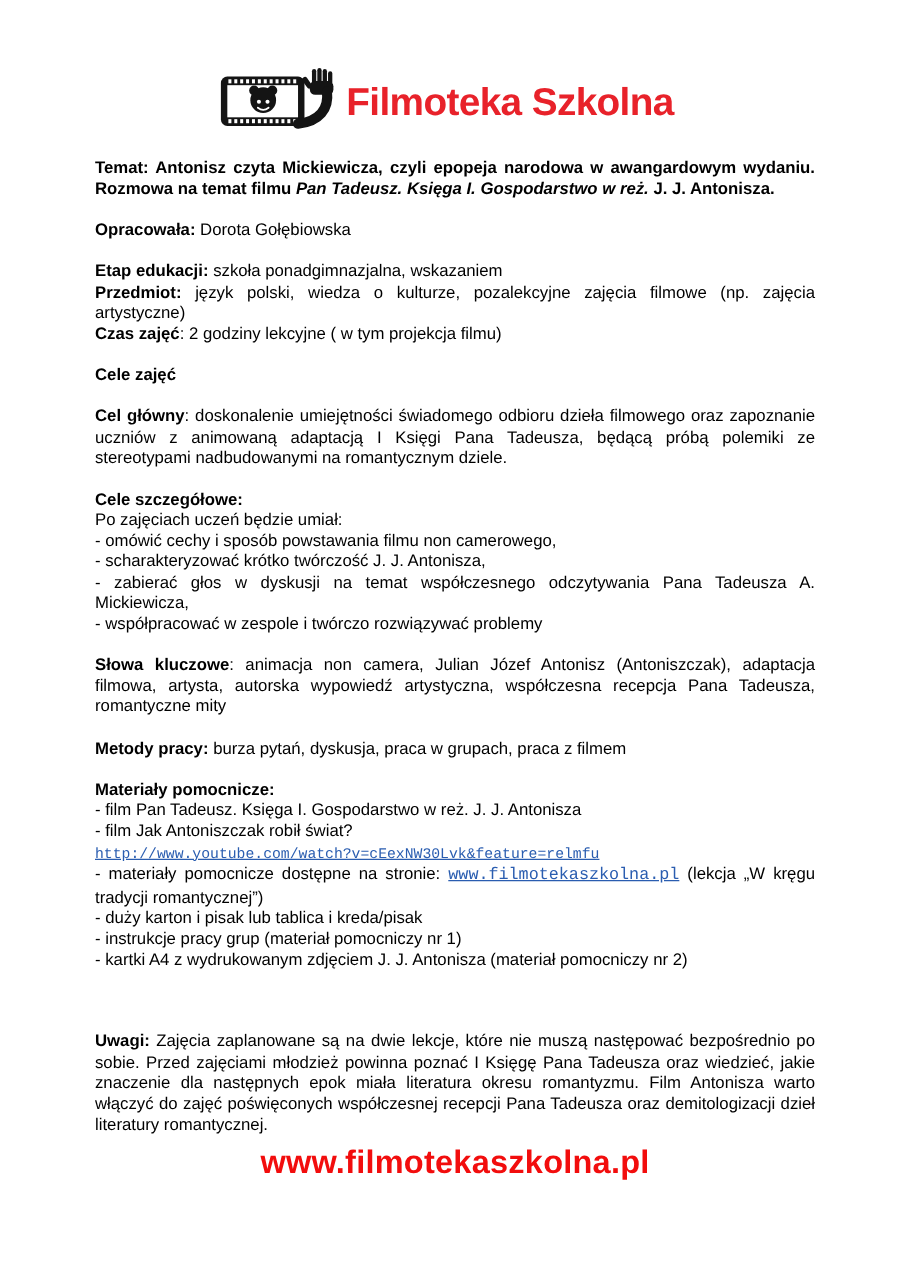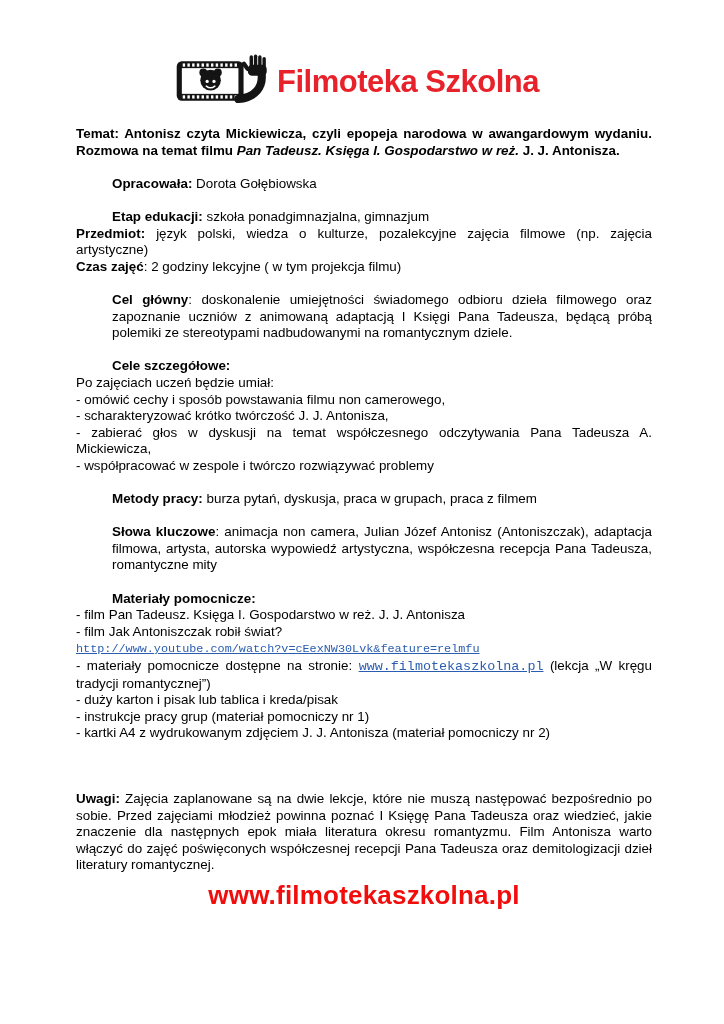--- a/index.html
+++ b/index.html
@@ -6,21 +6,21 @@
   .page{
     width:724px;height:1024px;box-sizing:border-box;
     padding:52px 72px 0 76px;background:#fff;overflow:hidden;
     font-family:"Liberation Sans","DejaVu Sans",sans-serif;
     font-size:13.4px;line-height:16.6px;color:#000;
   }
   .logo-row{display:flex;align-items:center;justify-content:center;gap:6px;margin:0 0 16px -14px;}
   .logo-icon{width:96px;height:58px;flex:0 0 auto;}
   .brand{font-weight:bold;font-size:31px;line-height:1;color:#e8222a;letter-spacing:-0.5px;white-space:nowrap;}
   .para{margin:0;}
-  .gap{margin-top:16.6px;margin-left:36px;}
+  .gap{margin-top:16.6px;}
   .gap2{margin-top:49px;}
   .justify{text-align:justify;}
   .b{font-weight:bold;}
   .i{}
   .bi{font-weight:bold;font-style:italic;}
   a.link{color:#2a5db0;text-decoration:underline;cursor:pointer;font-family:Liberation Mono, monospace;}
   .linkline{font-size:11.8px;line-height:16.6px;}
   .footer{
     text-align:center;font-weight:bold;font-size:26px;letter-spacing:0.2px;
     color:#f20d0d;margin-top:13px;
@@ -83,32 +83,33 @@
         <rect x="85" y="12" width="22" height="13" rx="5"></rect>
         <path d="M101,22 C103,38 94,50 74,52" stroke="#141414" stroke-width="9.5" fill="none" stroke-linecap="round"></path>
       </g>
     </svg>
     <div class="brand">Filmoteka Szkolna</div>
   </div>
 
   <div>
       <p class="para justify"><span class="b">Temat: Antonisz czyta Mickiewicza, czyli epopeja narodowa w awangardowym wydaniu. Rozmowa na temat filmu </span><span class="bi">Pan Tadeusz. Księga I. Gospodarstwo w reż.</span><span class="b"> J. J. Antonisza.</span></p>
       <p class="para gap"><span class="b">Opracowała: </span><span>Dorota Gołębiowska</span></p>
-      <p class="para gap"><span class="b">Etap edukacji: </span><span>szkoła ponadgimnazjalna, gimnazjum</span></p>
+      <p class="para gap"><span class="b">Etap edukacji: </span><span>szkoła ponadgimnazjalna, wskazaniem</span></p>
       <p class="para justify"><span class="b">Przedmiot: </span><span>język polski, wiedza o kulturze, pozalekcyjne zajęcia filmowe (np. zajęcia artystyczne)</span></p>
       <p class="para"><span class="b">Czas zajęć</span><span>: 2 godziny lekcyjne ( w tym projekcja filmu)</span></p>
+      <p class="para gap"><span class="b">Cele zajęć</span></p>
       <p class="para gap justify"><span class="b">Cel główny</span><span>: doskonalenie umiejętności świadomego odbioru dzieła filmowego oraz zapoznanie uczniów z animowaną adaptacją </span><span class="i">I Księgi Pana Tadeusza</span><span>, będącą próbą polemiki ze stereotypami nadbudowanymi na romantycznym dziele.</span></p>
       <p class="para gap"><span class="b">Cele szczegółowe:</span></p>
       <p class="para"><span>Po zajęciach uczeń będzie umiał:</span></p>
       <p class="para"><span>- omówić cechy i sposób powstawania filmu non camerowego,</span></p>
       <p class="para"><span>- scharakteryzować krótko twórczość J. J. Antonisza,</span></p>
       <p class="para justify"><span>- zabierać głos w dyskusji na temat współczesnego odczytywania Pana Tadeusza A. Mickiewicza,</span></p>
       <p class="para"><span>- współpracować w zespole i twórczo rozwiązywać problemy</span></p>
+      <p class="para gap justify"><span class="b">Słowa kluczowe</span><span>: animacja non camera, Julian Józef Antonisz (Antoniszczak), adaptacja filmowa, artysta, autorska wypowiedź artystyczna, współczesna recepcja </span><span class="i">Pana Tadeusza</span><span>, romantyczne mity</span></p>
       <p class="para gap"><span class="b">Metody pracy: </span><span>burza pytań, dyskusja, praca w grupach, praca z filmem</span></p>
-      <p class="para gap justify"><span class="b">Słowa kluczowe</span><span>: animacja non camera, Julian Józef Antonisz (Antoniszczak), adaptacja filmowa, artysta, autorska wypowiedź artystyczna, współczesna recepcja </span><span class="i">Pana Tadeusza</span><span>, romantyczne mity</span></p>
       <p class="para gap"><span class="b">Materiały pomocnicze:</span></p>
       <p class="para"><span>- film </span><span class="i">Pan Tadeusz. Księga I. Gospodarstwo</span><span> w reż. J. J. Antonisza</span></p>
       <p class="para"><span>- film </span><span class="i">Jak Antoniszczak robił świat?</span></p>
       <p class="para linkline"><a class="link" href="#">http://www.youtube.com/watch?v=cEexNW30Lvk&amp;feature=relmfu</a></p>
       <p class="para justify"><span>- materiały pomocnicze dostępne na stronie: </span><a class="link" href="#">www.filmotekaszkolna.pl</a><span> (lekcja „W kręgu tradycji romantycznej”)</span></p>
       <p class="para"><span>- duży karton i pisak lub tablica i kreda/pisak</span></p>
       <p class="para"><span>- instrukcje pracy grup (materiał pomocniczy nr 1)</span></p>
       <p class="para"><span>- kartki A4 z wydrukowanym zdjęciem J. J. Antonisza (materiał pomocniczy nr 2)</span></p>
       <p class="para gap2 justify"><span class="b">Uwagi:</span><span> Zajęcia zaplanowane są na dwie lekcje, które nie muszą następować bezpośrednio po sobie. Przed zajęciami młodzież powinna poznać </span><span class="i">I Księgę Pana Tadeusza</span><span> oraz wiedzieć, jakie znaczenie dla następnych epok miała literatura okresu romantyzmu. Film Antonisza warto włączyć do zajęć poświęconych współczesnej recepcji </span><span class="i">Pana Tadeusza</span><span> oraz demitologizacji dzieł literatury romantycznej.</span></p>
     </div>

